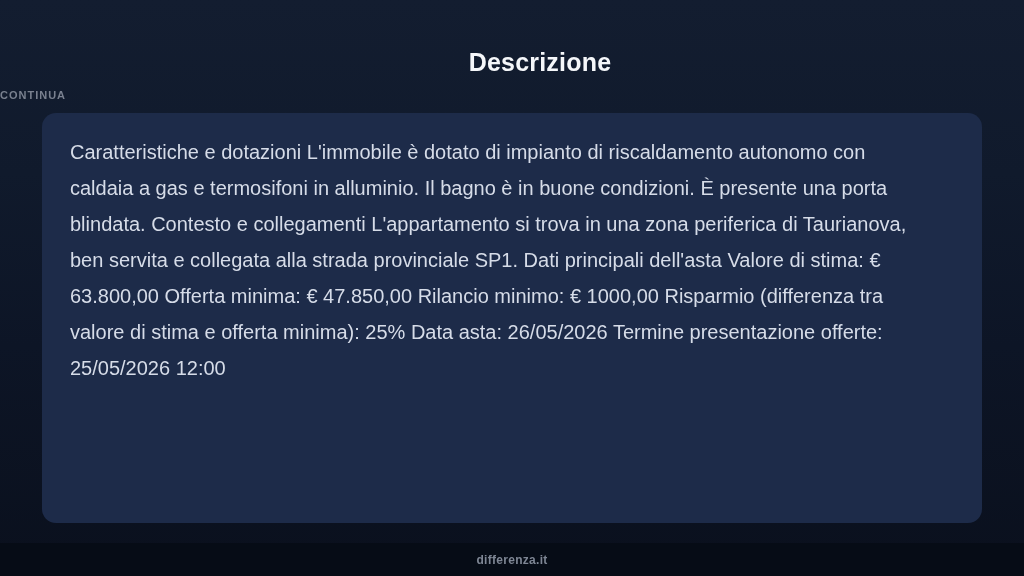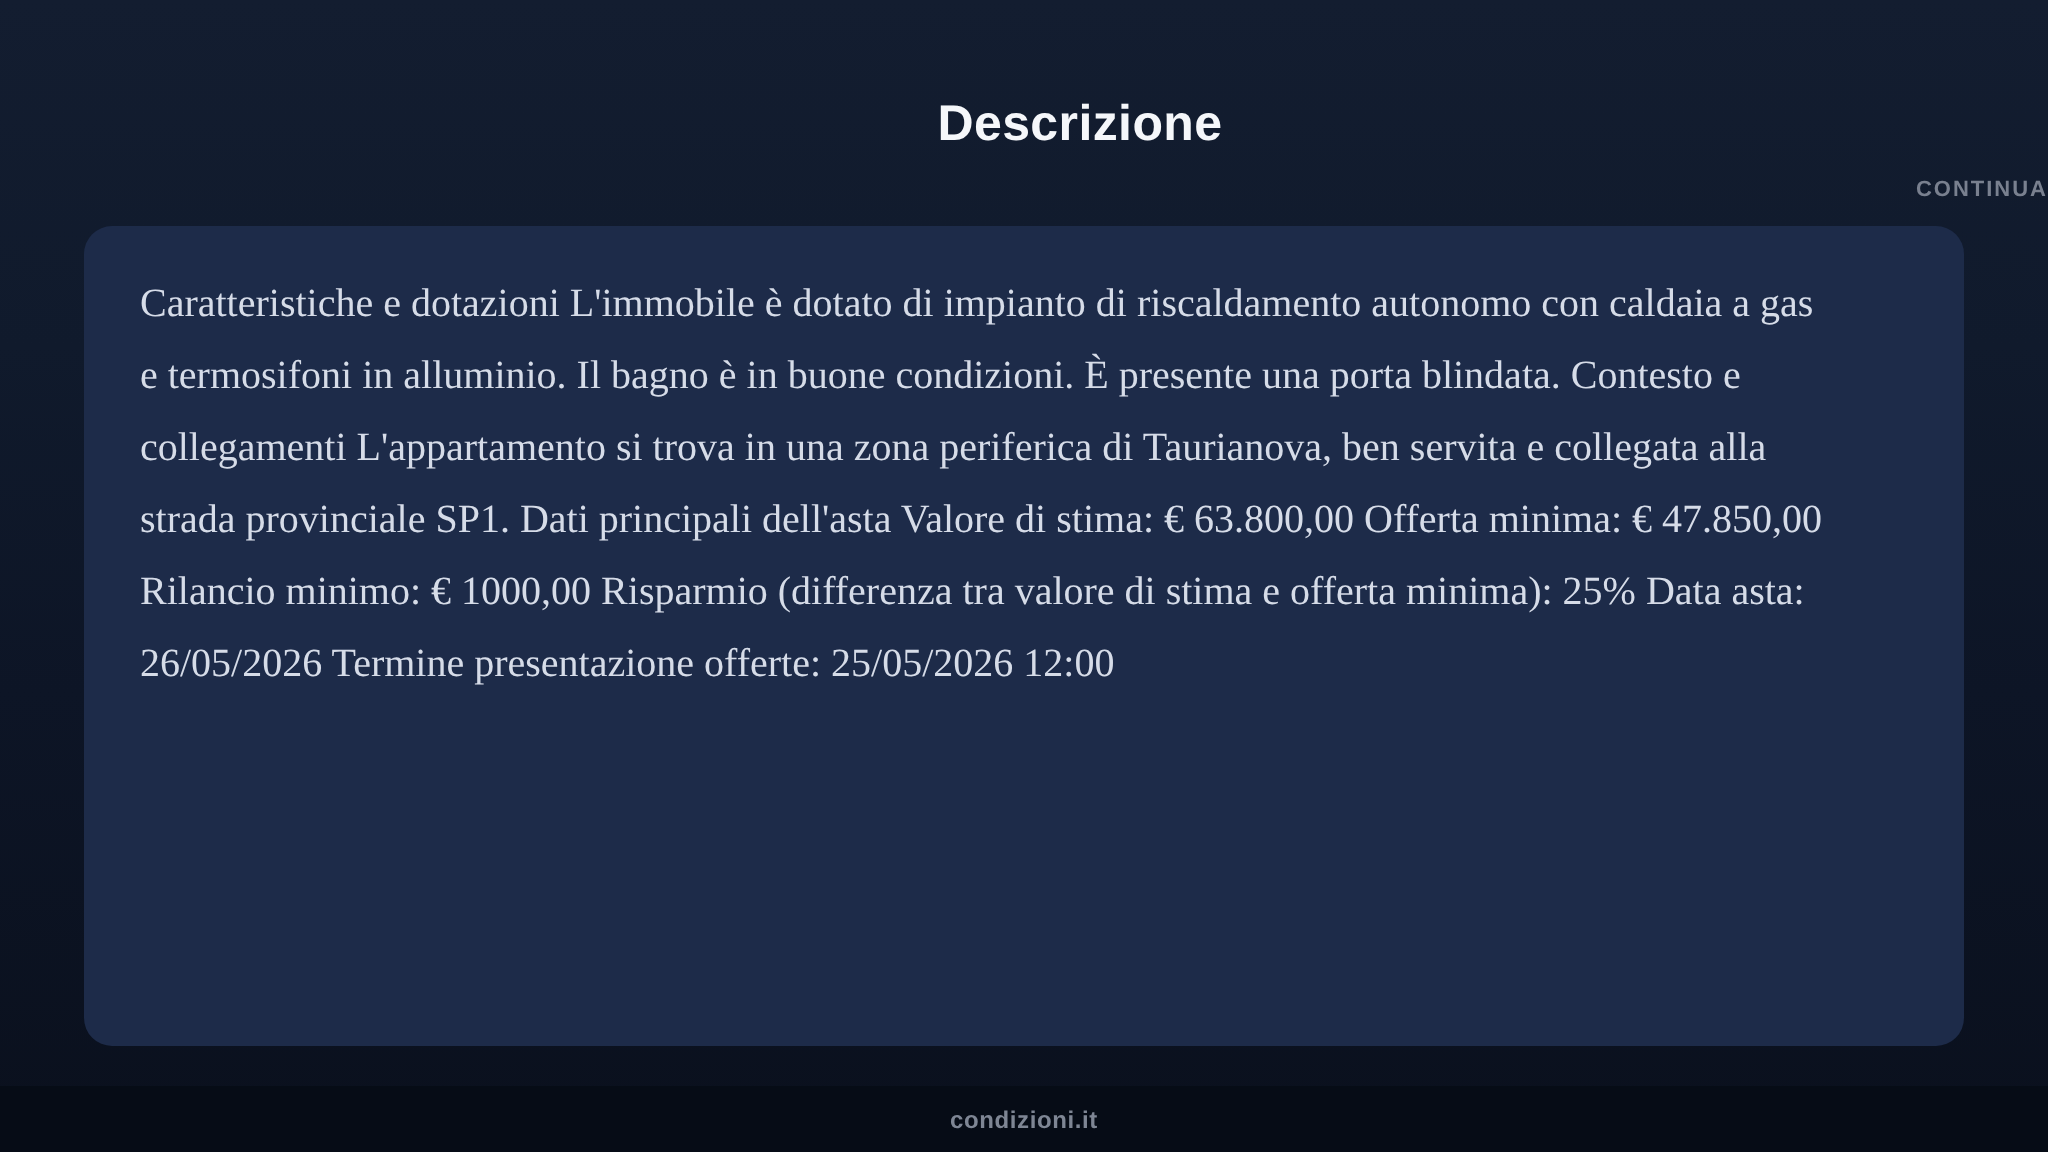--- a/index.html
+++ b/index.html
@@ -26,38 +26,37 @@
     font-weight: 700;
     color: #f5f7fa;
     letter-spacing: 0.2px;
     padding-left: 28px;
   }
   .subtitle {
     position: absolute;
     top: 89px;
     left: 0;
     width: 100%;
-    text-align: right;
+    text-align: left;
     font-size: 11px;
     font-weight: 600;
     color: #79808f;
     letter-spacing: 1px;
     text-transform: uppercase;
   }
   .description-card {
     position: absolute;
     left: 42px;
     top: 113px;
     width: 940px;
     height: 410px;
     box-sizing: border-box;
     background: #1d2b49;
     border-radius: 14px;
     padding: 21px 28px;
-    font-family: Liberation Serif, serif;
   }
   .description-text {
     margin: 0;
     font-size: 20px;
     line-height: 36px;
     color: #d6dce8;
     font-weight: 400;
     max-width: 850px;
   }
   .footer-bar {
@@ -85,16 +84,16 @@
 
   <h1 class="page-title">Descrizione</h1>
 
   <div class="subtitle">CONTINUA</div>
 
   <div class="description-card">
     <p class="description-text">Caratteristiche e dotazioni L'immobile è dotato di impianto di riscaldamento autonomo con caldaia a gas e termosifoni in alluminio. Il bagno è in buone condizioni. È presente una porta blindata. Contesto e collegamenti L'appartamento si trova in una zona periferica di Taurianova, ben servita e collegata alla strada provinciale SP1. Dati principali dell'asta Valore di stima: € 63.800,00 Offerta minima: € 47.850,00 Rilancio minimo: € 1000,00 Risparmio (differenza tra valore di stima e offerta minima): 25% Data asta: 26/05/2026 Termine presentazione offerte: 25/05/2026 12:00</p>
   </div>
 
   <div class="footer-bar">
-    <span class="site-label">condizioni.it</span>
+    <span class="site-label">differenza.it</span>
   </div>
 
 </div>
 
 </body></html>

